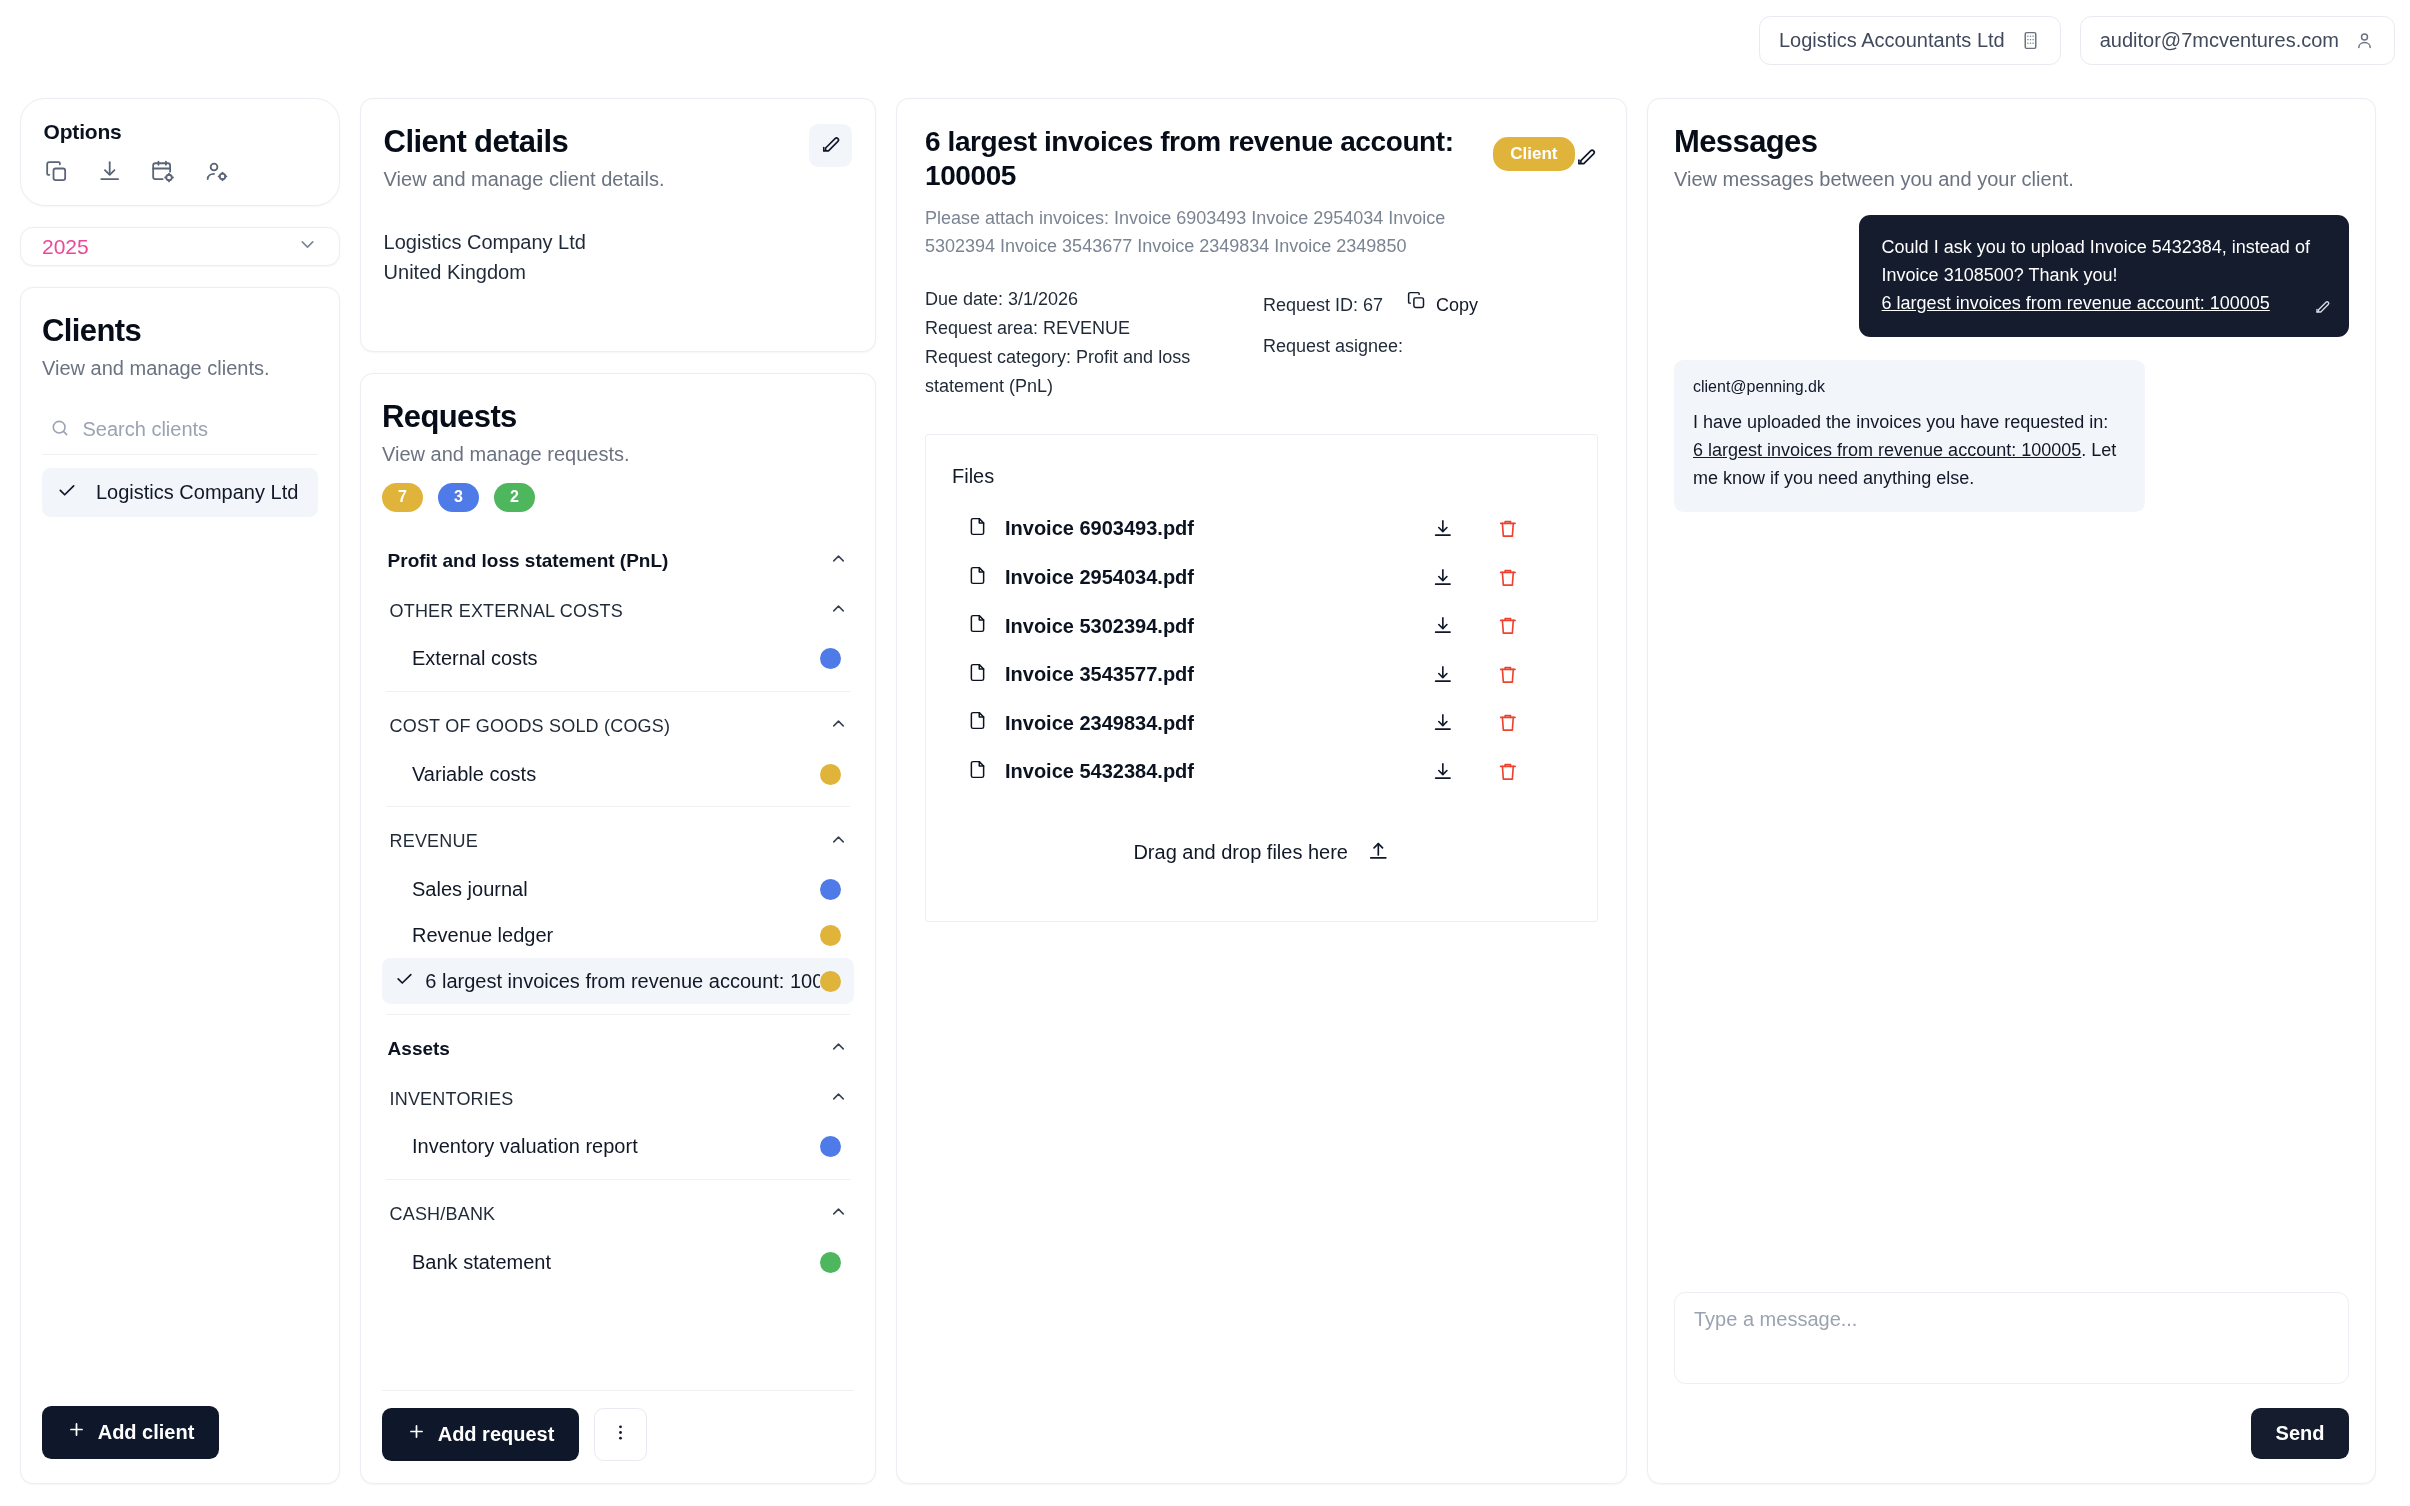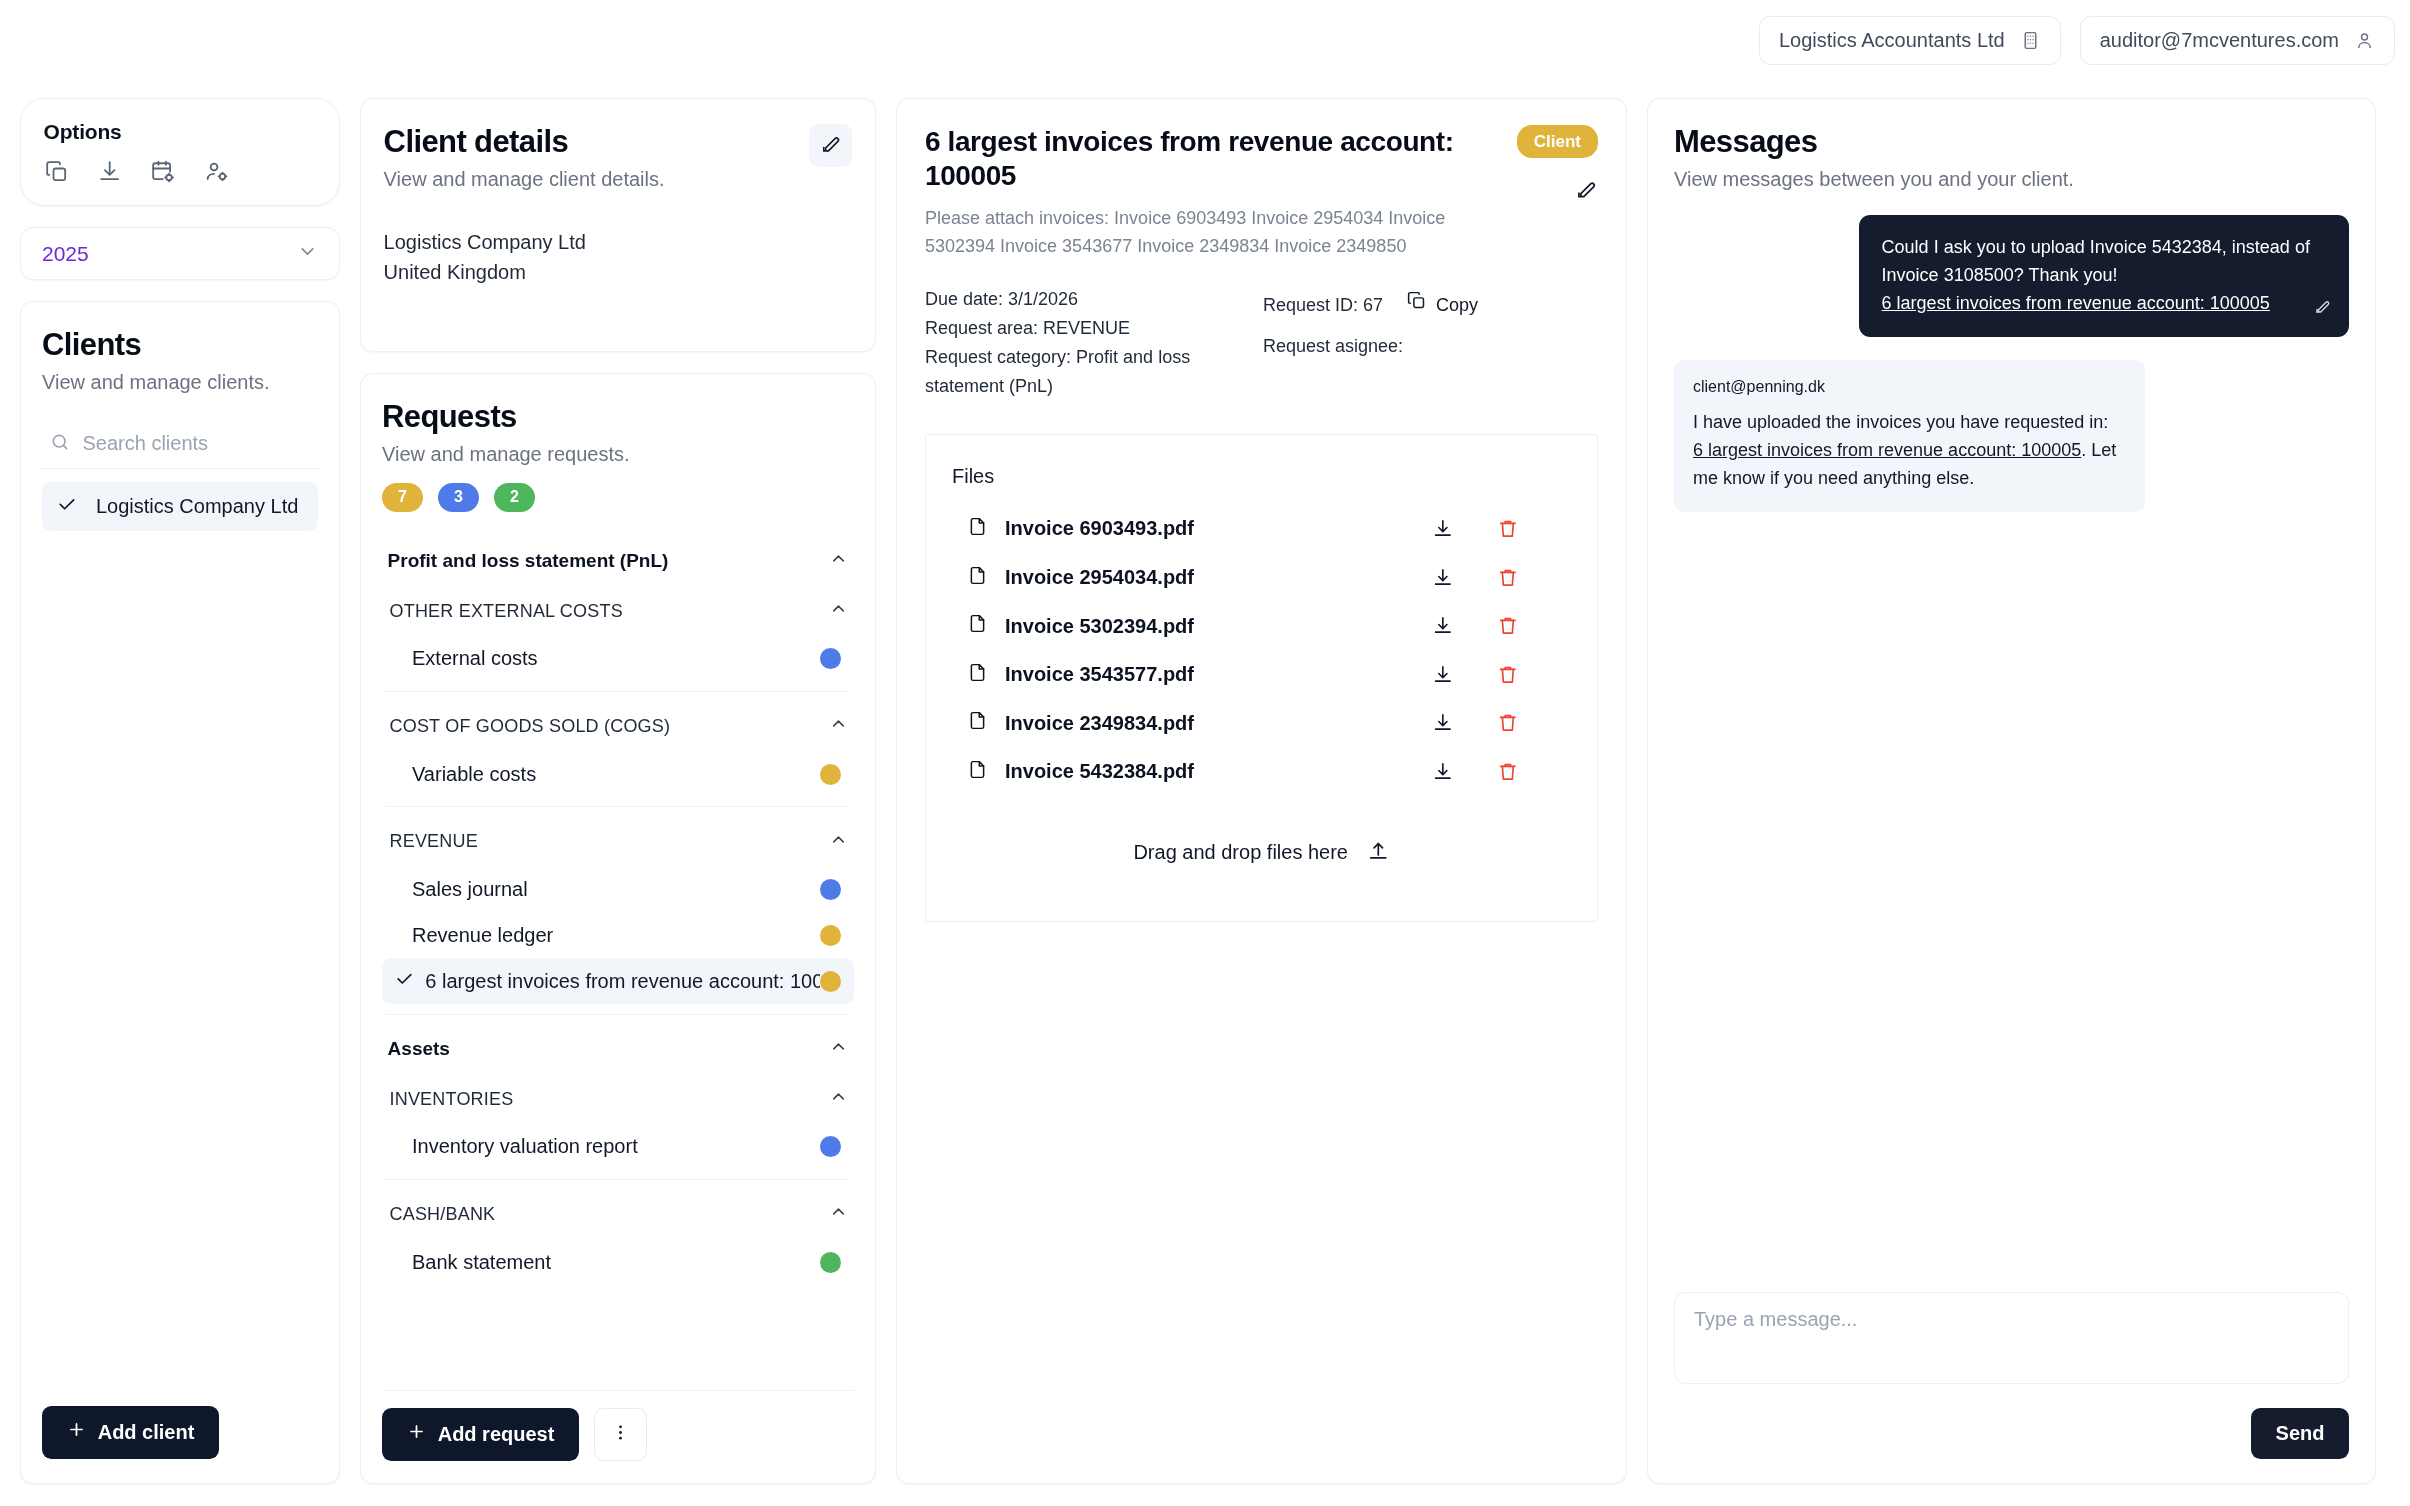--- a/index.html
+++ b/index.html
@@ -46,22 +46,22 @@
   }
 
   
   .options-card { padding: 21px 22.6px 21px 22.6px; border-radius: 25px; }
   .options-title { font-size: 21px; font-weight: 700; color: #0b1220; letter-spacing: -0.2px; }
   .options-icons { display: flex; align-items: center; gap: 28px; margin-top: 15px; }
   .icon-btn { color: #5a6477; cursor: pointer; display: flex; }
 
   
   .select {
-    height: 53px; display: flex; align-items: center; justify-content: space-between;
-    padding: 12px 21px; font-size: 21px; color: #6d28d9; cursor: pointer;
+    height: 39px; display: flex; align-items: center; justify-content: space-between;
+    padding: 12px 21px; font-size: 21px; color: #ec4899; cursor: pointer;
   }
   .select .chev { color: #7b8597; }
 
   
   .clients-card { flex: 1 1 auto; display: flex; flex-direction: column; padding: 24.5px 21px 24.5px 21px; min-height: 0; }
   .h-title { font-size: 31px; font-weight: 700; letter-spacing: -0.6px; color: #070d18; line-height: 1.15; }
   .h-sub { font-size: 20px; color: #6b7280; margin-top: 8.5px; }
   .search-row { display: flex; align-items: center; gap: 13px; margin-top: 32px; padding: 5.6px 7.5px 13px 7.5px; border-bottom: 0.9px solid #eef0f4; }
   .search-row input {
     border: none; outline: none; font-size: 20px; color: #111827; background: transparent; width: 100%;
@@ -470,21 +470,21 @@
     </div>
 
     <div class="col3">
       <div class="card detail-card">
 
         <div class="detail-head">
           <div>
             <div class="detail-title">6 largest invoices from revenue account: 100005</div>
             <div class="detail-desc">Please attach invoices: Invoice 6903493 Invoice 2954034 Invoice 5302394 Invoice 3543677 Invoice 2349834 Invoice 2349850</div>
           </div>
-          <div style="display:flex;flex-direction:column;align-items:flex-end;text-align:right;">
+          <div style="display:flex;flex-direction:row;align-items:flex-end;text-align:right;">
             <span class="pill-client">Client</span>
             <span class="edit-plain">
               <span>
                 <svg width="23.5" height="23.5" viewBox="0 0 24 24" fill="none" stroke="currentColor" stroke-width="1.7" stroke-linecap="round" stroke-linejoin="round">
                   <path d="M4 20h5l10-10a2.1 2.1 0 0 0-3-3L6 17v3z"></path>
                     <path d="M4 20v-3.5"></path>
                 </svg>
               </span>
             </span>
           </div>

